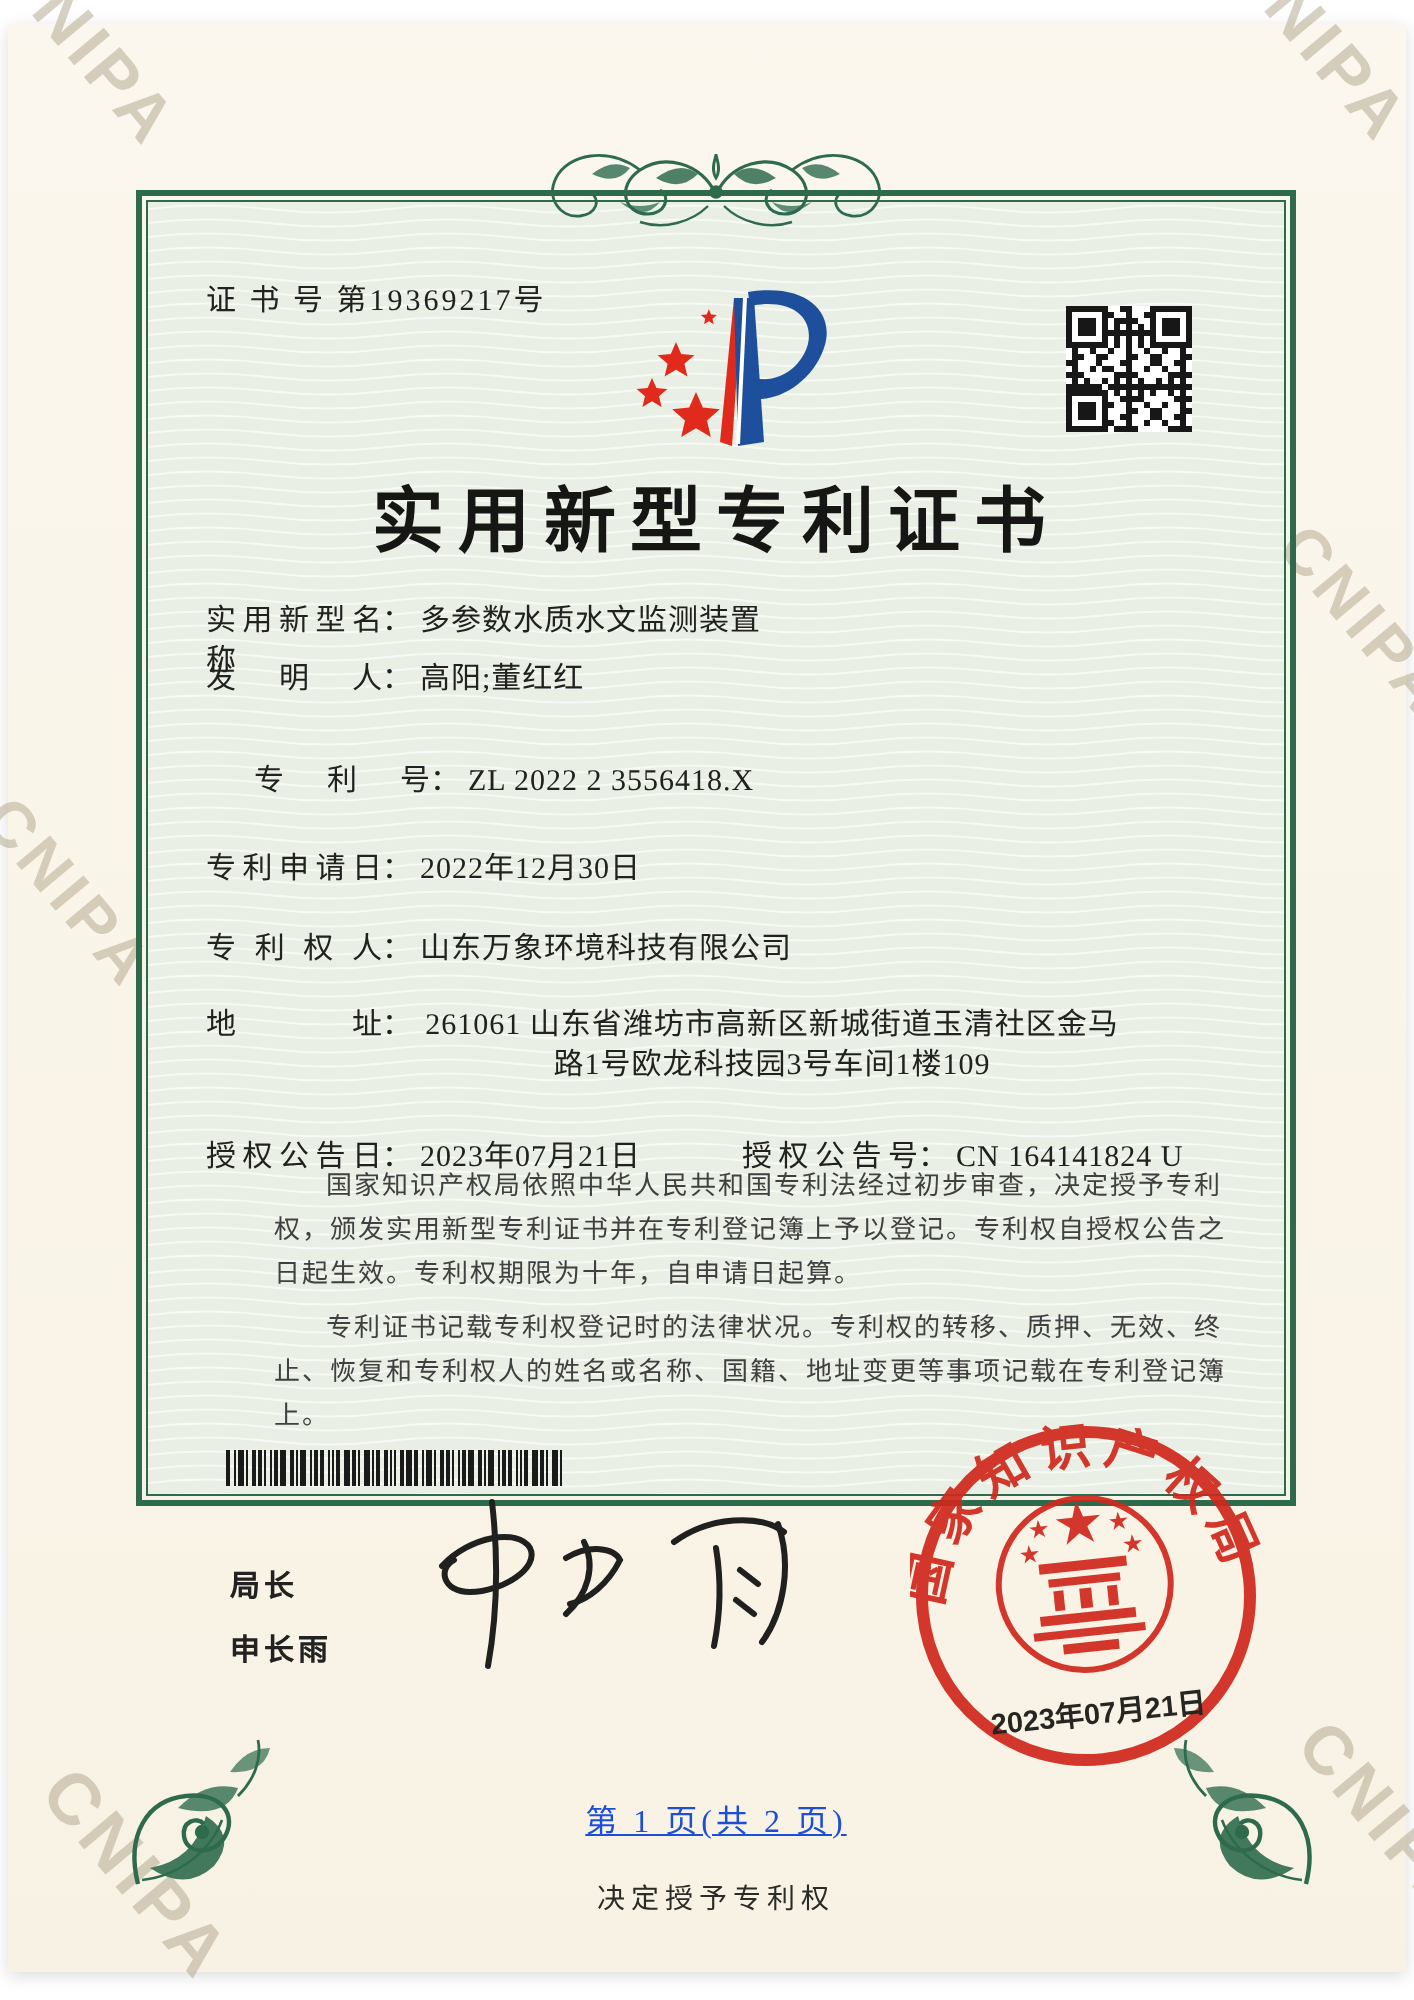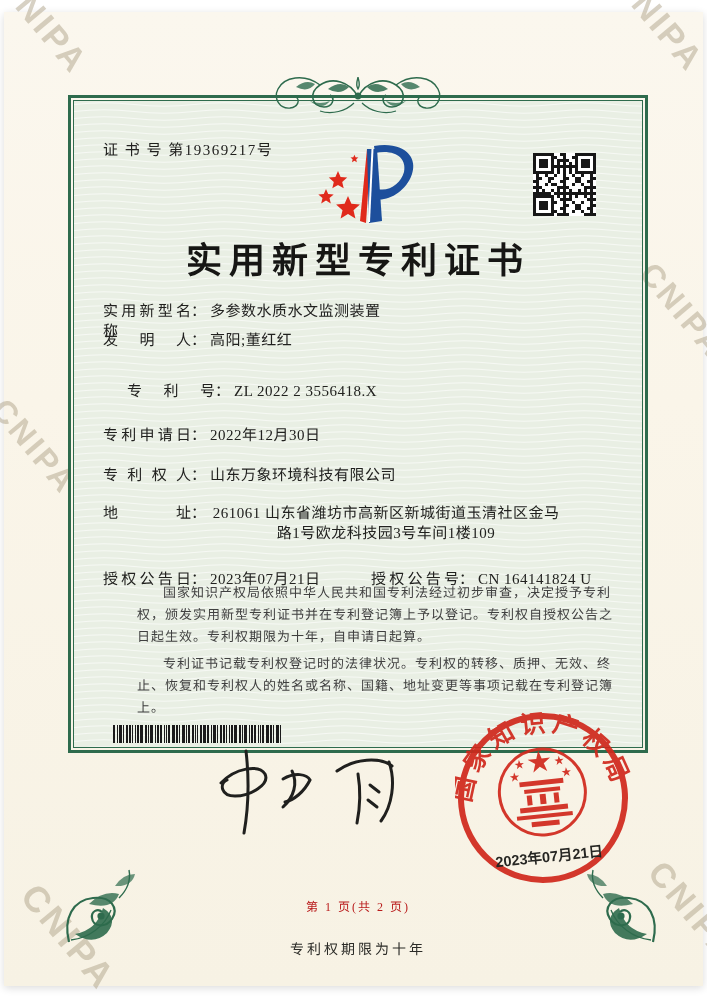--- a/index.html
+++ b/index.html
@@ -60,21 +60,21 @@
   .barcode{position:absolute;left:42px;top:627px;width:172px;height:18px;}
   .signer{position:absolute;left:44px;top:683px;
           font-family:"Liberation Sans","DejaVu Sans",sans-serif;
           font-size:15px;font-weight:600;color:#222;}
   .signer div{margin-bottom:11px;letter-spacing:2px;}
   .signature{position:absolute;left:120px;top:645px;width:218px;height:96px;}
   .seal{position:absolute;left:384px;top:612px;width:176px;height:176px;}
   .sealstroke{stroke:var(--seal_red);}
   .sealfill{fill:var(--seal_red);}
   .page-footer{position:absolute;left:0;top:799px;width:100%;text-align:center;
-               font-size:12px;letter-spacing:2px;color:#b91c1c;}
+               font-size:16px;letter-spacing:2px;color:#1d4ed8;text-decoration:underline;}
   .continuation{position:absolute;left:68px;top:938px;width:580px;text-align:center;
                 font-size:14px;letter-spacing:3px;color:#2b2b27;}
   .gline{stroke:var(--frame_green);fill:none;}
   .gfill{fill:var(--frame_green);}
 </style>
 </head>
 <body>
 
 <div class="page">
   <div class="paper"></div>
@@ -482,20 +482,24 @@
           <rect x="145" y="0" width="1" height="18" fill="#1a1a1a"></rect>
           <rect x="147" y="0" width="1" height="18" fill="#1a1a1a"></rect>
           <rect x="149" y="0" width="2" height="18" fill="#1a1a1a"></rect>
           <rect x="153" y="0" width="3" height="18" fill="#1a1a1a"></rect>
           <rect x="157" y="0" width="2" height="18" fill="#1a1a1a"></rect>
           <rect x="160" y="0" width="1" height="18" fill="#1a1a1a"></rect>
           <rect x="163" y="0" width="3" height="18" fill="#1a1a1a"></rect>
           <rect x="167" y="0" width="1" height="18" fill="#1a1a1a"></rect>
         </svg>
 
+      <div class="signer">
+        <div>局长</div>
+        <div>申长雨</div>
+      </div>
 
       <svg class="signature" viewBox="0 0 218 96" xmlns="http://www.w3.org/2000/svg">
         <g fill="none" stroke="#20201e" stroke-width="3" stroke-linecap="round">
           <path d="M30,40 C44,25 68,21 74,31 C79,41 60,53 44,53 C30,53 28,41 36,37"></path>
           <path d="M55,8 C58,34 58,62 53,90"></path>
           <path d="M101,28 C107,40 103,54 92,64"></path>
           <path d="M92,36 C104,29 116,31 119,37 C113,49 103,57 94,59"></path>
           <path d="M146,28 C164,15 189,14 201,23"></path>
           <path d="M198,19 C205,39 201,63 190,78"></path>
           <path d="M167,31 C170,49 169,65 166,80"></path>
@@ -532,14 +536,14 @@
             </g>
           </g>
           <text x="88" y="152" text-anchor="middle" font-size="14.5" font-weight="bold" fill="#141412" font-family="'Liberation Sans','DejaVu Sans',sans-serif">2023年07月21日</text>
         </g>
       </svg>
 
       <div class="page-footer">第 1 页(共 2 页)</div>
     </div>
   </div>
 
-  <div class="continuation">专利权期限为十年</div>
+  <div class="continuation">决定授予专利权</div>
 </div>
 
 </body></html>

